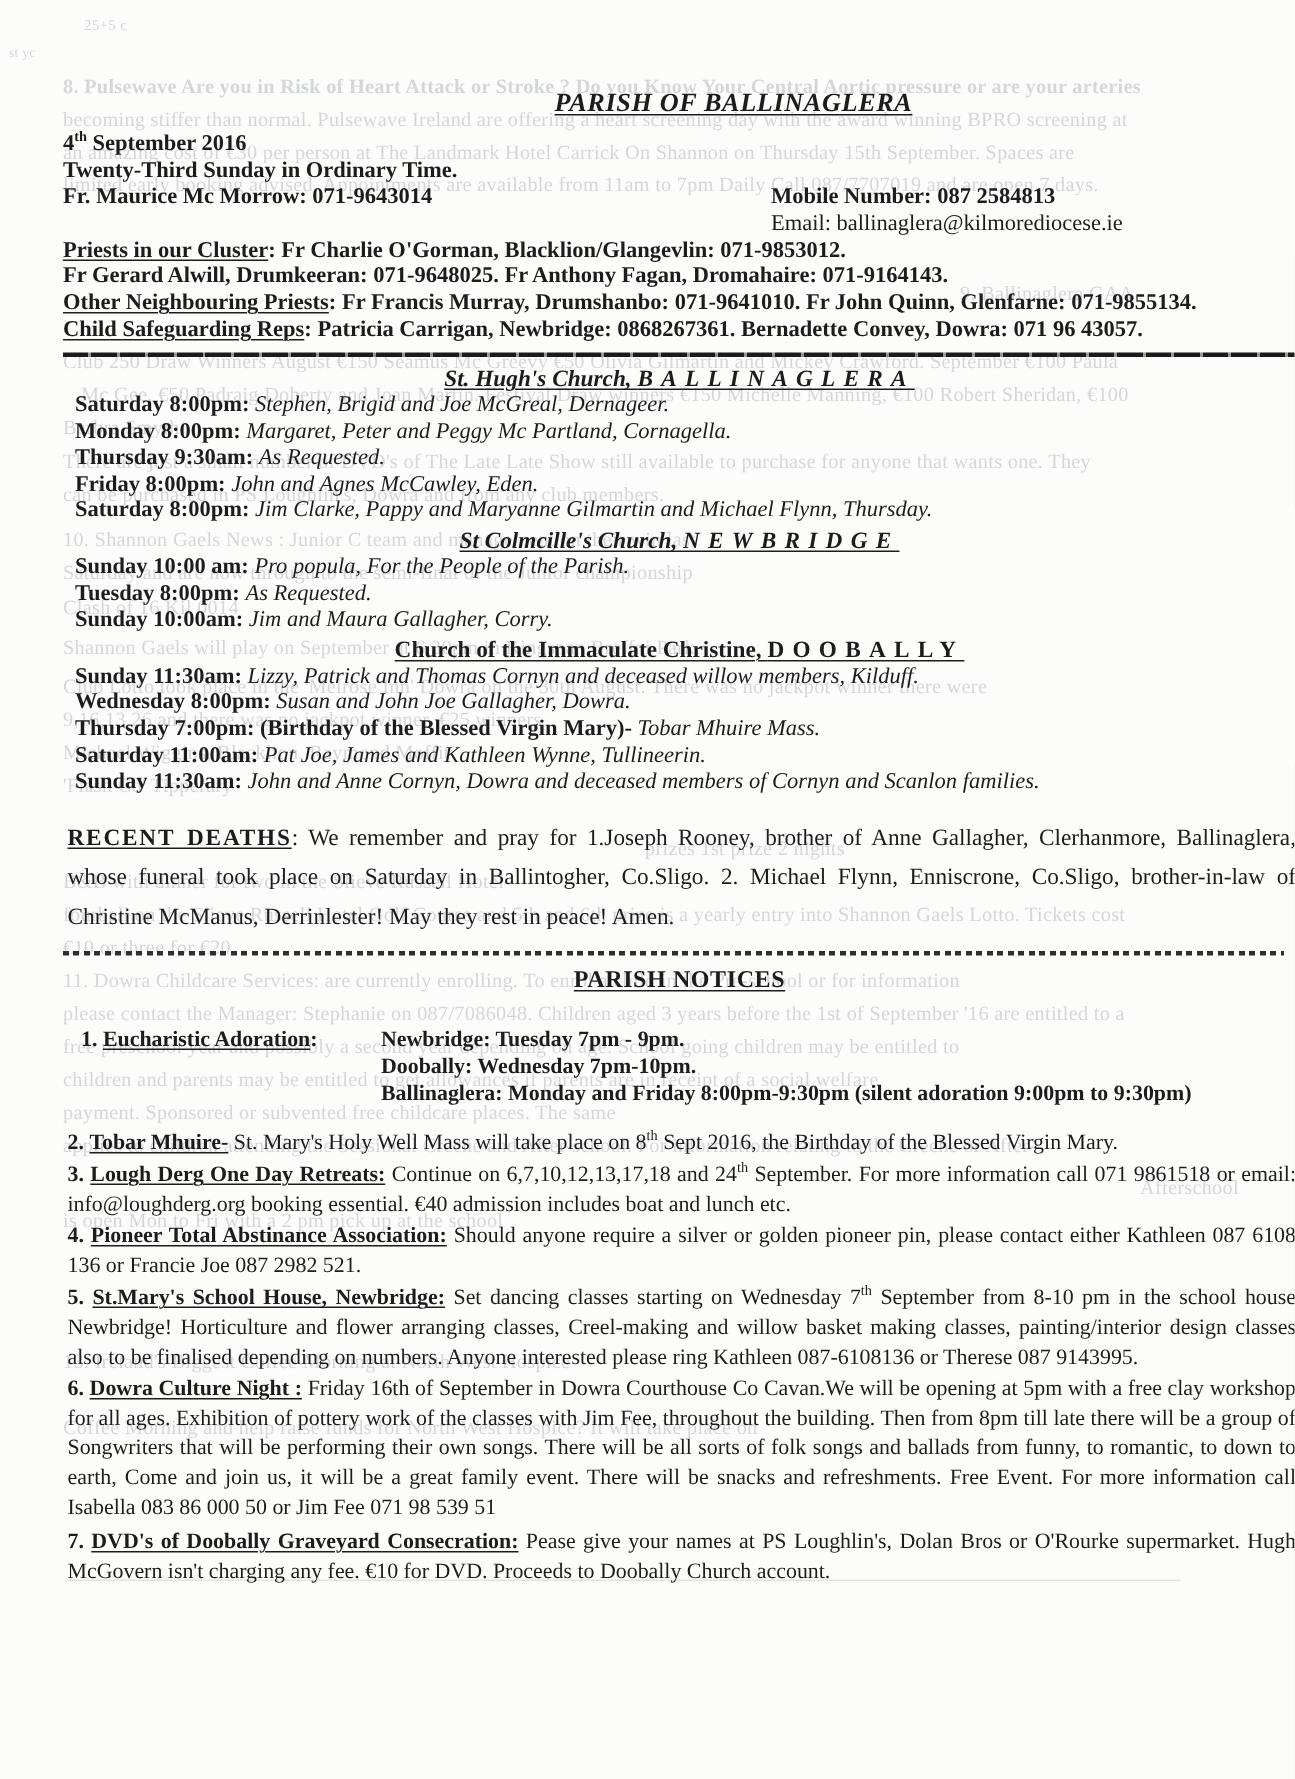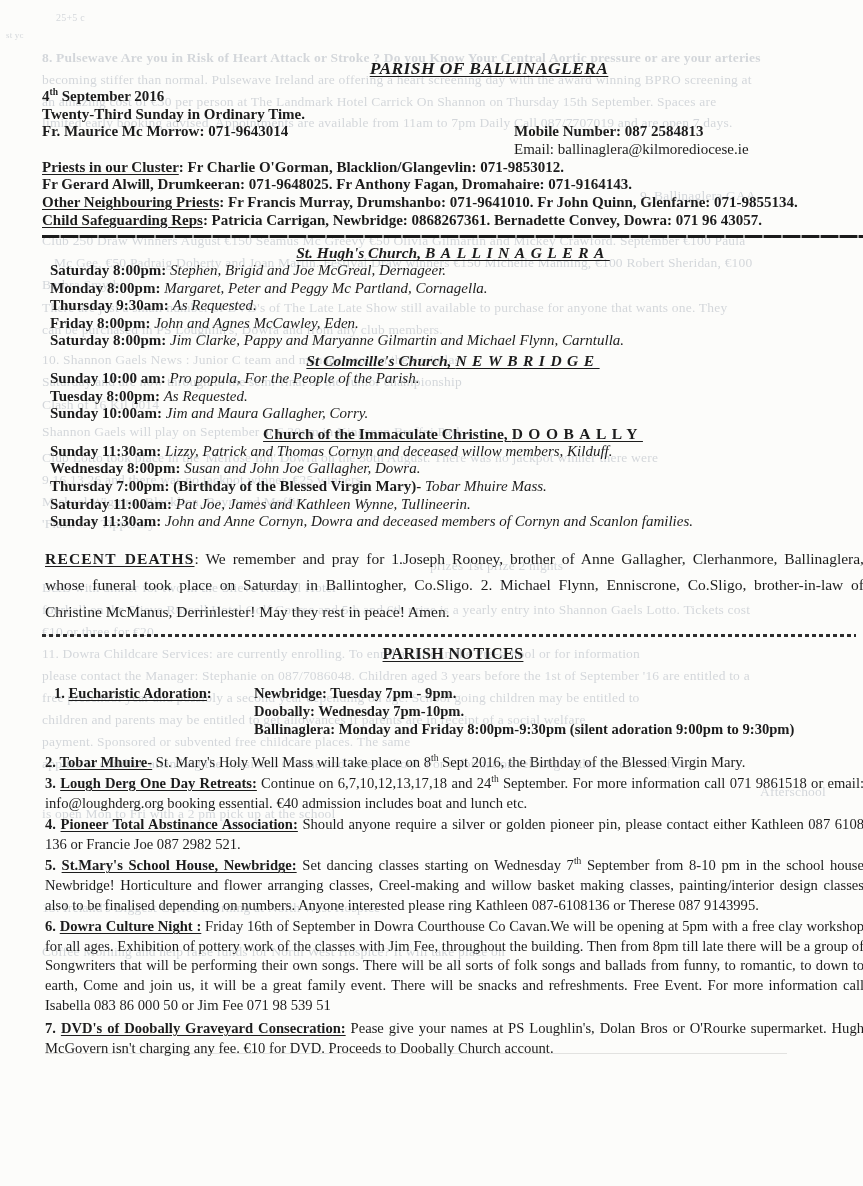--- a/index.html
+++ b/index.html
@@ -134,21 +134,21 @@
       <div><span class="u">Child Safeguarding Reps</span><span>: Patricia Carrigan, Newbridge: 0868267361. Bernadette Convey, Dowra: 071 96 43057.</span></div>
     </div>
 
     <div class="thick-rule"></div>
 
     <div class="church-head"><span class="u"><span>St. Hugh's Church, </span><span class="place">BALLINAGLERA</span></span></div>
     <div class="mass-line"><span class="b">Saturday 8:00pm:</span> <span class="i">Stephen, Brigid and Joe McGreal, Dernageer.</span></div>
     <div class="mass-line"><span class="b">Monday 8:00pm:</span> <span class="i">Margaret, Peter and Peggy Mc Partland, Cornagella.</span></div>
     <div class="mass-line"><span class="b">Thursday 9:30am:</span> <span class="i">As Requested.</span></div>
     <div class="mass-line"><span class="b">Friday 8:00pm:</span> <span class="i">John and Agnes McCawley, Eden.</span></div>
-    <div class="mass-line"><span class="b">Saturday 8:00pm:</span> <span class="i">Jim Clarke, Pappy and Maryanne Gilmartin and Michael Flynn, Carntulla.</span></div>
+    <div class="mass-line"><span class="b">Saturday 8:00pm:</span> <span class="i">Jim Clarke, Pappy and Maryanne Gilmartin and Michael Flynn, Thursday.</span></div>
 
     <div class="church-head" style="margin-top:1px"><span class="u"><span>St Colmcille's Church, </span><span class="place">NEWBRIDGE</span></span></div>
     <div class="mass-line"><span class="b">Sunday 10:00 am:</span> <span class="i">Pro popula, For the People of the Parish.</span></div>
     <div class="mass-line"><span class="b">Tuesday 8:00pm:</span> <span class="i">As Requested.</span></div>
     <div class="mass-line"><span class="b">Sunday 10:00am:</span> <span class="i">Jim and Maura Gallagher, Corry.</span></div>
 
     <div class="church-head upright" style="margin-top:1px"><span class="u"><span>Church of the Immaculate Christine, </span><span class="place">DOOBALLY</span></span></div>
     <div class="mass-line"><span class="b">Sunday 11:30am:</span> <span class="i">Lizzy, Patrick and Thomas Cornyn and deceased willow members, Kilduff.</span></div>
     <div class="mass-line"><span class="b">Wednesday 8:00pm:</span> <span class="i">Susan and John Joe Gallagher, Dowra.</span></div>
     <div class="mass-line"><span class="b">Thursday 7:00pm: (Birthday of the Blessed Virgin Mary)-</span> <span class="i">Tobar Mhuire Mass.</span></div>

